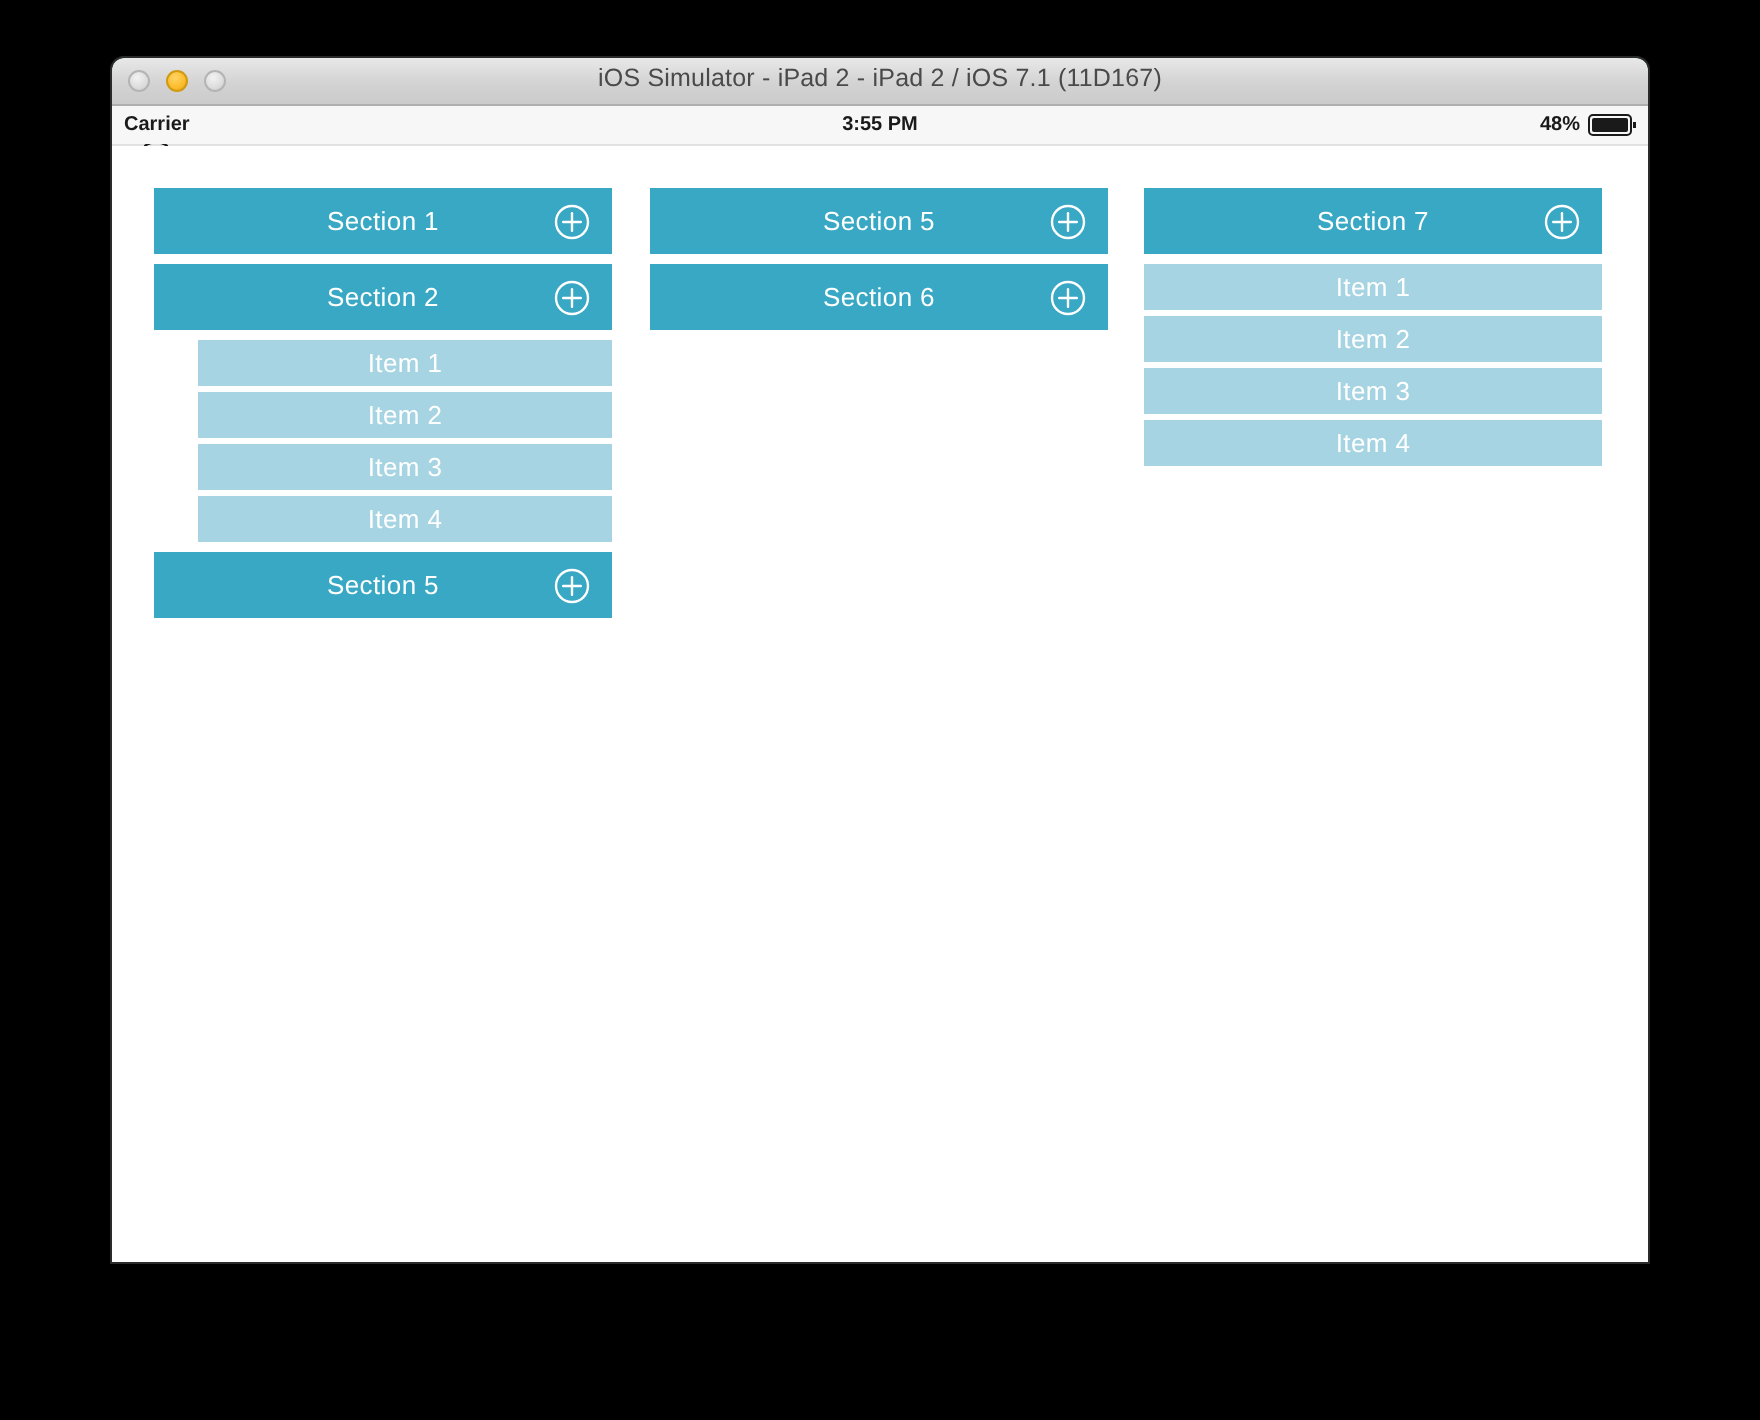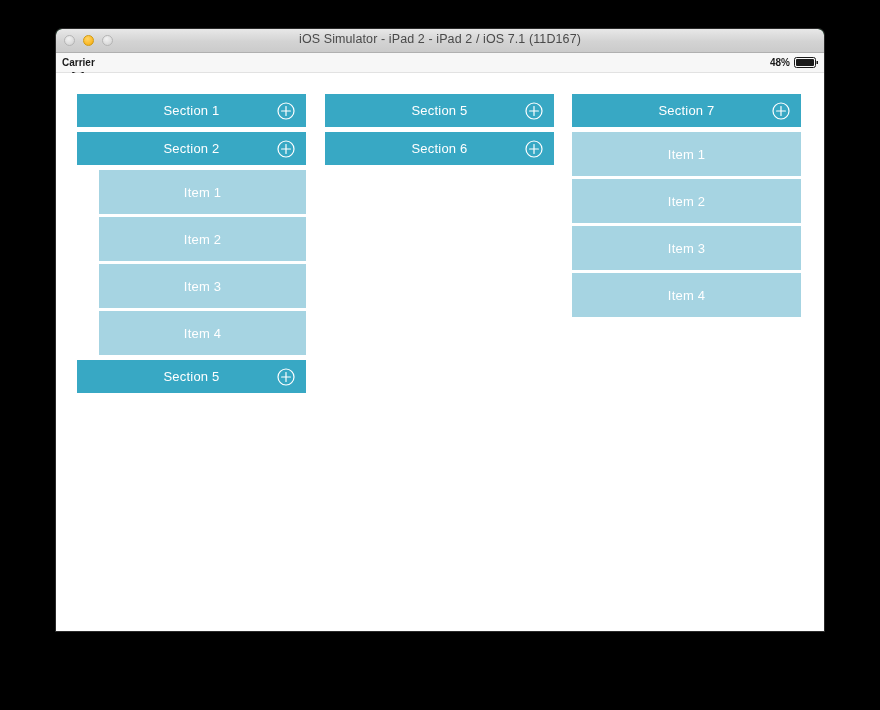--- a/index.html
+++ b/index.html
@@ -139,21 +139,21 @@
     position: absolute;
     right: 11px;
     top: 50%;
     transform: translateY(-50%);
     width: 18px;
     height: 18px;
     display: block;
   }
 
   .item-row {
-    height: 44px;
+    height: 23px;
     background: #a6d4e2;
     margin-bottom: 3px;
     display: flex;
     align-items: center;
     justify-content: center;
     cursor: pointer;
   }
   .item-row.indented { margin-left: 22px; }
   .item-label {
     font-size: 13px;
@@ -177,20 +177,21 @@
 
   <div id="status-bar">
     <div id="status-left">
       <span>Carrier</span>
       <svg class="wifi-icon" width="12" height="9" viewBox="0 0 12 9">
         <path d="M6 8.6 L3.4 5.3 a4.2 4.2 0 0 1 5.2 0 Z" fill="#1a1a1a"></path>
         <path d="M1.5 3.3 a7 7 0 0 1 9 0" stroke="#1a1a1a" stroke-width="1.1" fill="none" stroke-linecap="round"></path>
         <path d="M0.1 1.2 a9.6 9.6 0 0 1 11.8 0" stroke="#1a1a1a" stroke-width="1.1" fill="none" stroke-linecap="round"></path>
       </svg>
     </div>
+    <div id="status-center">3:55 PM</div>
     <div id="status-right">
       <span>48%</span>
       <svg class="battery-icon" width="24" height="11" viewBox="0 0 24 11">
         <rect x="0.5" y="0.5" width="21" height="10" rx="2" ry="2" fill="none" stroke="#1a1a1a" stroke-width="1"></rect>
         <rect x="2" y="2" width="18" height="7" rx="1" ry="1" fill="#1a1a1a"></rect>
         <path d="M22.5 4 h1 a1 1 0 0 1 0 3 h-1 Z" fill="#1a1a1a"></path>
       </svg>
     </div>
   </div>
 

